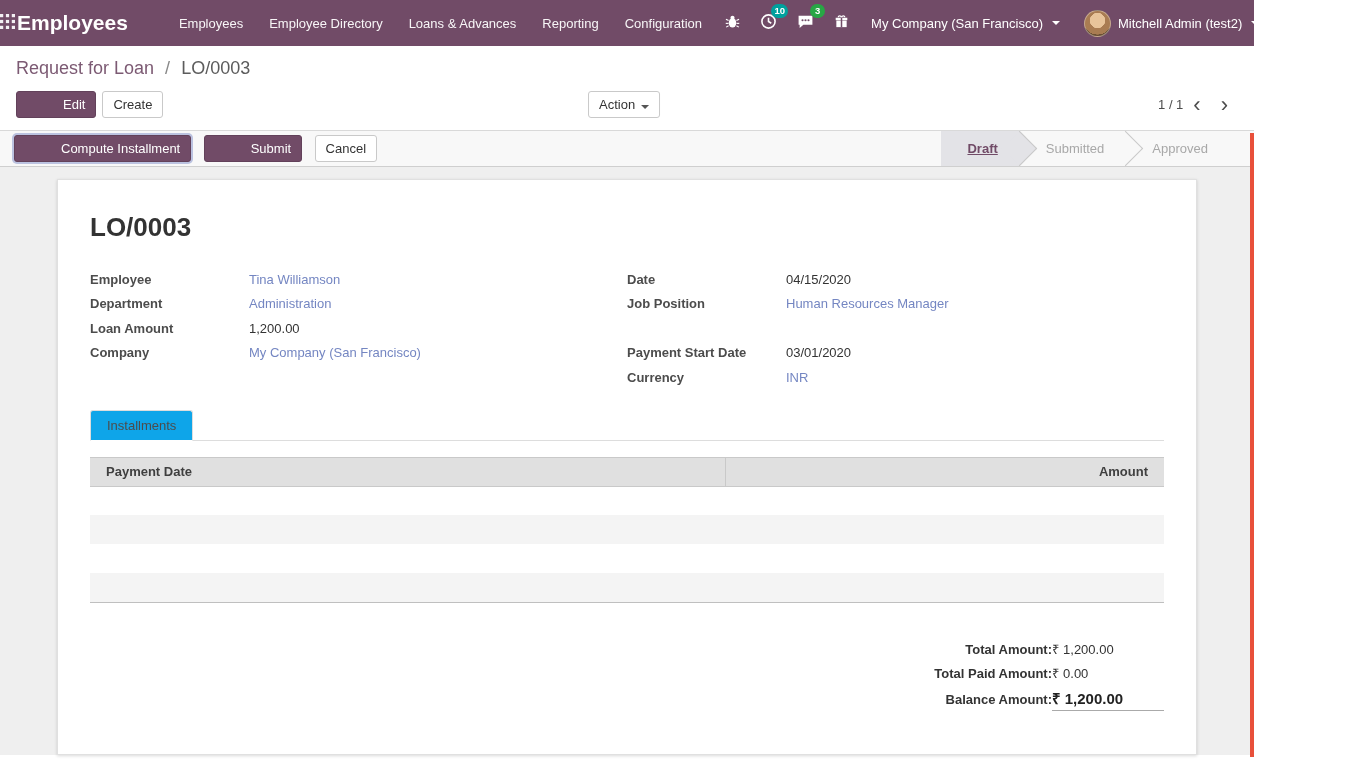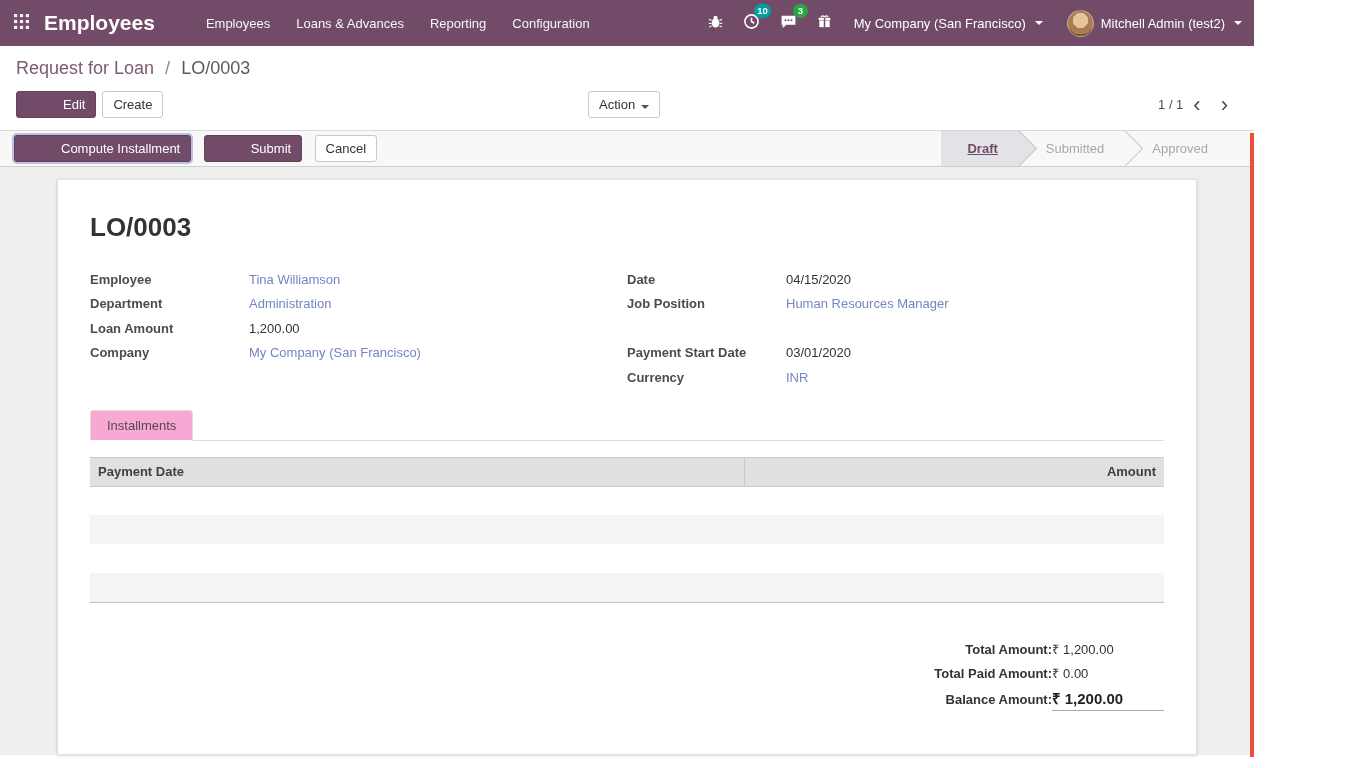--- a/index.html
+++ b/index.html
@@ -50,24 +50,24 @@
   .content { height:588px; background:#efefef; padding-top:12px; }
   .sheet { width:1140px; margin:0 auto; background:#fff; min-height:564px; border:1px solid #e0e0e0; box-shadow:0 1px 3px rgba(0,0,0,.15); padding:28px 32px 40px; }
   .sheet-title { font-size:26px; font-weight:700; color:#333; margin:4px 0 24px; }
   .field-group { display:grid; grid-template-columns:1fr 1fr; }
   .field-row { display:flex; height:24.5px; align-items:center; font-size:13px; }
   .field-label { width:159px; flex-shrink:0; font-weight:700; color:#4c4c4c; }
   .field-value { color:#333; }
   .field-value.link { color:#7486c2; cursor:pointer; }
 
   .notebook-header { margin-top:20px; border-bottom:1px solid #ddd; display:flex; }
-  .tab { padding:7px 16px; font-size:13px; color:#4c4c4c; background:#f9a8d4; border:1px solid #ddd; border-bottom:1px solid #fff; margin-bottom:-1px; border-radius:3px 3px 0 0; cursor:pointer; }
+  .tab { padding:7px 16px; font-size:13px; color:#4c4c4c; background:#0ea5e9; border:1px solid #ddd; border-bottom:1px solid #fff; margin-bottom:-1px; border-radius:3px 3px 0 0; cursor:pointer; }
 
   table.list { width:100%; border-collapse:collapse; font-size:13px; margin-top:16px; }
-  table.list thead th { background:#e0e0e0; color:#3f3f3f; font-weight:700; text-align:left; padding:6px 8px; height:29px; border-top:1px solid #c9c9c9; border-bottom:1px solid #c9c9c9; cursor:pointer; }
+  table.list thead th { background:#e0e0e0; color:#3f3f3f; font-weight:700; text-align:left; padding:6px 16px; height:29px; border-top:1px solid #c9c9c9; border-bottom:1px solid #c9c9c9; cursor:pointer; }
   table.list thead th + th { border-left:1px solid #c9c9c9; }
   table.list thead th.num { text-align:right; }
   table.list tbody tr { height:29px; }
   table.list tbody tr:nth-child(even) { background:#f4f4f4; }
   table.list tbody tr:last-child { border-bottom:1px solid #bfbfbf; }
 
   .totals { margin-top:34px; display:flex; flex-direction:column; align-items:flex-end; }
   .total-row { display:flex; align-items:baseline; justify-content:flex-end; padding:3px 0; font-size:13px; color:#333; }
   .total-label { font-weight:700; color:#333; }
   .total-value { width:112px; text-align:left; }
@@ -94,20 +94,21 @@
           <rect x="0" y="11" width="3" height="3"></rect>
               <rect x="5.5" y="11" width="3" height="3"></rect>
               <rect x="11" y="11" width="3" height="3"></rect>
         </g>
           </svg>
       </span>
     </div>
     <div class="app-name">Employees</div>
     <nav class="nav-menu">
       <a class="nav-item">Employees</a>
+      <a class="nav-item">Employee Directory</a>
       <a class="nav-item">Loans &amp; Advances</a>
       <a class="nav-item">Reporting</a>
       <a class="nav-item">Configuration</a>
     </nav>
     <div class="systray">
       <div class="tray-btn">
         <span>
           <svg width="15" height="15" viewBox="0 0 16 16">
             <ellipse cx="8" cy="9.5" rx="4" ry="5" fill="#fff"></ellipse>
             <circle cx="8" cy="4" r="2.2" fill="#fff"></circle>

